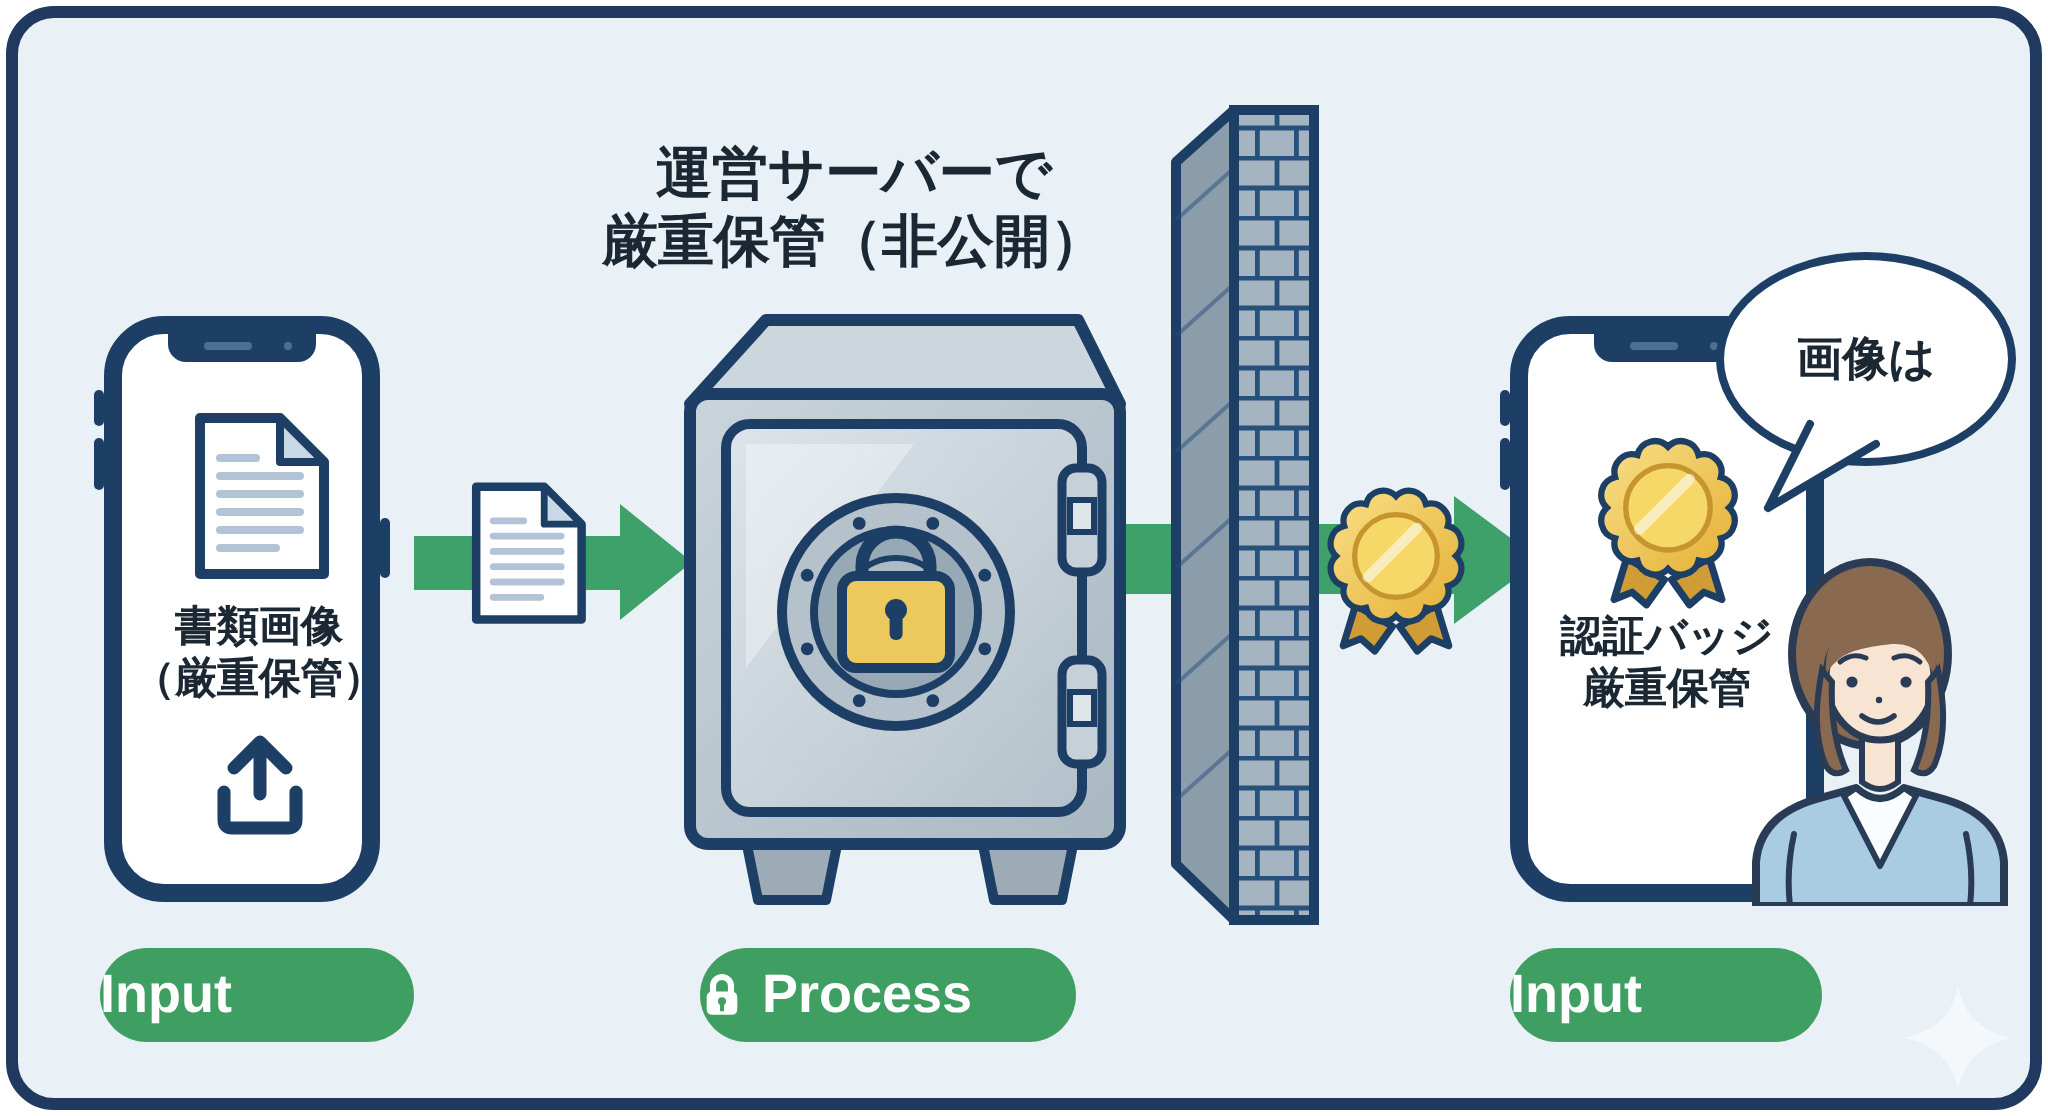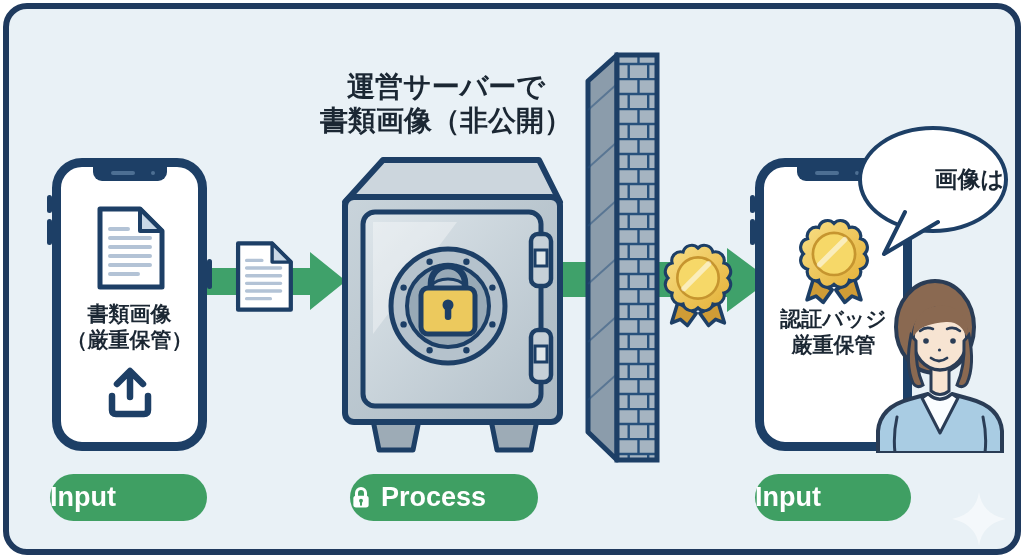--- a/index.html
+++ b/index.html
@@ -1,41 +1,41 @@
 <!DOCTYPE html>
 <html style="--frame: #1f3a5e; --panel-bg: #e9f1f6; --navy: #1d3f66; --green: #3fa16a; --pill-green: #3f9f63; --gold: #f2ca51; --gold-light: #f9e087; --gold-deep: #e3af35; --gold-dark: #cf9c36; --text: #1b2733; --safe-body: #bcc8d1; --safe-top: #ccd6dd; --safe-door: #ccd6dd; --safe-dark: #9dabb6; --dial: #98a9b6; --wall-front: #a5b4c1; --wall-side: #8b9cab; --mortar: #27507b; --doc-line: #b3c3d6; --doc-fold: #c9d8e6; --skin: #f7e4d2; --hair: #8a6951; --cardigan: #a9cce3;"><head>
 <meta charset="utf-8">
 <style>
   html,body{margin:0;padding:0;background:#fff;}
   .stage{position:relative;width:1024px;height:558px;overflow:hidden;
          font-family:"Liberation Sans","DejaVu Sans",sans-serif;background:#fff;}
   .panel{position:absolute;left:3px;top:3px;right:3px;bottom:3px;
          border:6px solid var(--frame);border-radius:24px;background:var(--panel-bg);}
   .bglayer{position:absolute;left:0;top:0;z-index:1;}
-  .title{position:absolute;left:273px;top:70px;width:346px;z-index:5;
+  .title{position:absolute;left:254px;top:70px;width:346px;z-index:5;
          text-align:center;color:var(--text);font-weight:bold;font-size:28px;line-height:1.22;}
   
-  .phone{position:absolute;top:158px;width:155px;height:293px;box-sizing:border-box;
+  .phone{position:absolute;top:158px;width:138px;height:293px;box-sizing:border-box;
          background:#fff;border:9px solid var(--navy);border-radius:30px;z-index:10;}
   .phone-inner{position:absolute;left:0;top:0;width:137px;height:275px;
          display:flex;flex-direction:column;align-items:center;}
   .notch{position:absolute;left:50%;transform:translateX(-50%);top:0;width:74px;height:14px;
          background:var(--navy);border-radius:0 0 9px 9px;}
   .speaker{position:absolute;left:18px;top:4px;width:24px;height:4px;border-radius:2px;background:#4d6f93;}
   .cam{position:absolute;right:12px;top:4px;width:4px;height:4px;border-radius:50%;background:#4d6f93;}
   .sbtn{position:absolute;width:5px;background:var(--navy);border-radius:3px;}
   .phone-label{color:var(--text);font-weight:bold;font-size:21px;line-height:1.24;text-align:center;}
   
   .pill{position:absolute;top:474px;height:47px;background:var(--pill-green);border-radius:26px;
         color:#fff;font-weight:bold;font-size:27px;display:flex;align-items:center;
         justify-content:flex-start;gap:9px;z-index:5;}
   
   .bubble{position:absolute;left:858px;top:126px;width:150px;height:107px;box-sizing:border-box;
           background:#fff;border:4px solid var(--navy);border-radius:50%;z-index:30;
-          display:flex;flex-direction:column;align-items:flex-end;justify-content:center;
+          display:flex;flex-direction:column;align-items:center;justify-content:center;
           color:var(--text);font-weight:bold;font-size:23px;line-height:1.22;text-align:center;}
   .tail{position:absolute;left:870px;top:198px;z-index:31;}
   .woman{position:absolute;left:862px;top:277px;z-index:20;}
 </style>
 </head>
 <body>
 
 <div class="stage">
   <div class="panel"></div>
 
@@ -114,21 +114,21 @@
       <path d="M8,62 L37,36 M8,120 L37,94 M8,178 L37,152 M8,236 L37,210 M8,294 L37,268 M8,352 L37,326" stroke="var(--mortar)" stroke-width="2" opacity="0.5" fill="none"></path>
       <rect x="37" y="7" width="40" height="405" fill="url(#bricks)" stroke="var(--navy)" stroke-width="5"></rect>
     </g>
 
     <use href="#medal-sym" transform="translate(654,234) scale(0.88)"></use>
     <path opacity="0.5" fill="#ffffff" d="M979,492 Q982,514 1006,519 Q982,524 979,546 Q976,524 952,519 Q976,514 979,492 Z"></path>
   </svg>
 
   <div class="title">
     <div>運営サーバーで</div>
-    <div>書類画像（非公開）</div>
+    <div>厳重保管（非公開）</div>
   </div>
 
   <div class="phone" style="left:52px">
     <div class="notch">
       <div class="speaker"></div>
       <div class="cam"></div>
     </div>
     <div class="sbtn" style="left:-14px;top:28px;height:18px"></div>
     <div class="sbtn" style="left:-14px;top:52px;height:26px"></div>
     <div class="sbtn" style="right:-14px;top:92px;height:30px"></div>

